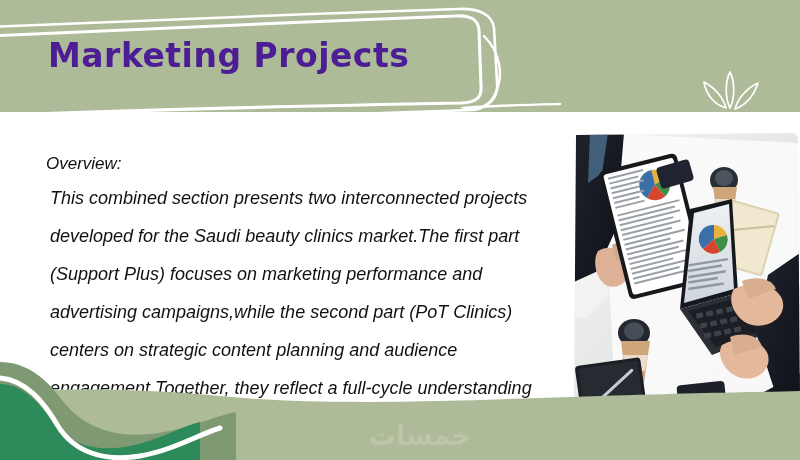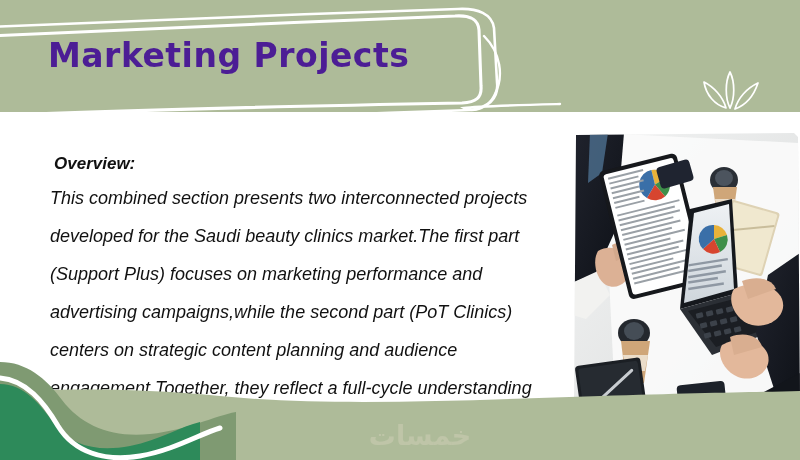--- a/index.html
+++ b/index.html
@@ -80,24 +80,24 @@
   .overview-block {
     position: absolute;
     left: 46px;
     top: 152px;
     width: 508px;
     color: #111111;
   }
   .overview-label {
     font-family: "Liberation Sans", sans-serif;
     font-style: italic;
-    font-weight: bold;
+    font-weight: normal;
     font-size: 17px;
     line-height: 23px;
-    margin: 0 0 1px 8px;
+    margin: 0 0 1px 0;
   }
   .overview-body {
     font-family: "Liberation Sans", sans-serif;
     font-style: italic;
     font-weight: normal;
     font-size: 18px;
     line-height: 38px;
     margin: 4px;
     white-space: pre-line;
   }

